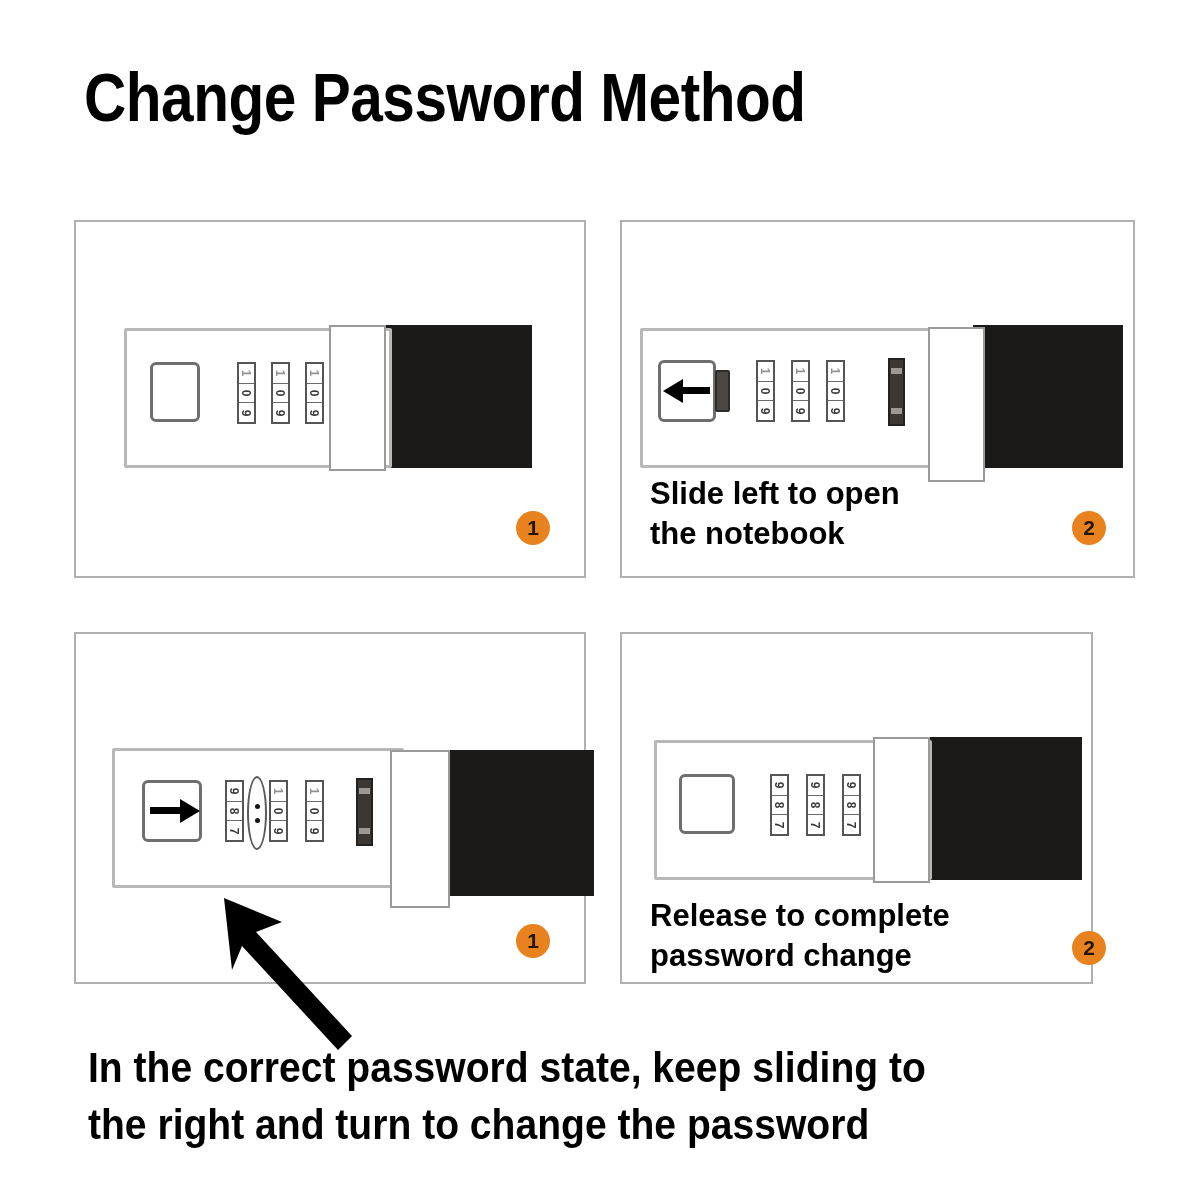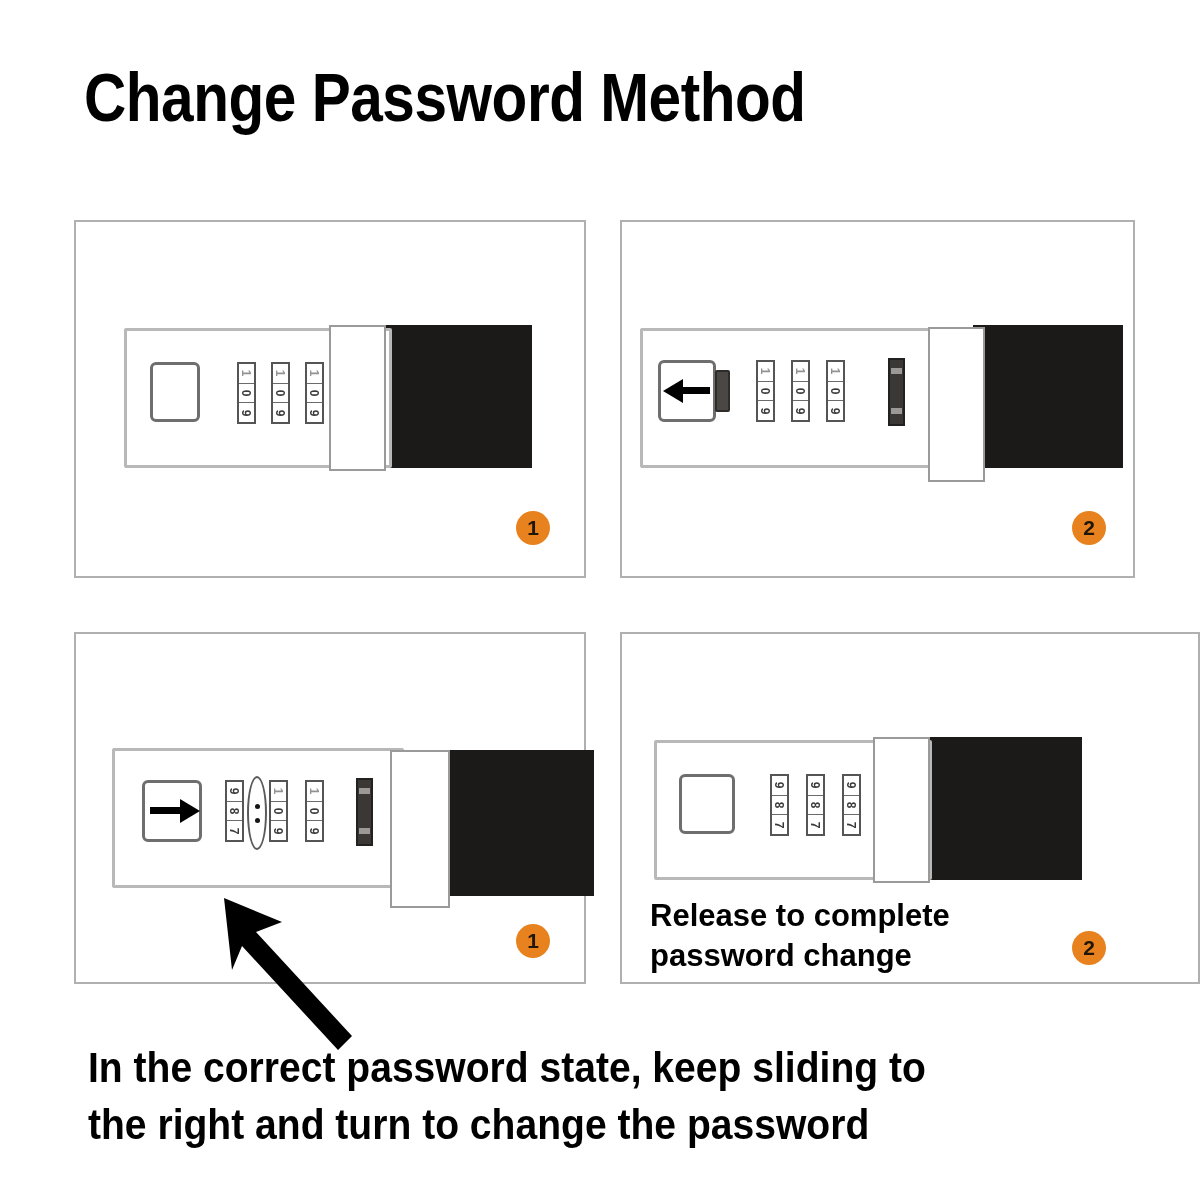--- a/index.html
+++ b/index.html
@@ -32,21 +32,21 @@
   
   .panel {
     position: absolute;
     background: #ffffff;
     border: 2px solid #b0b0b0;
     box-sizing: border-box;
   }
   #panel-1 { left: 74px;  top: 220px; width: 512px; height: 358px; }
   #panel-2 { left: 620px; top: 220px; width: 515px; height: 358px; }
   #panel-3 { left: 74px;  top: 632px; width: 512px; height: 352px; }
-  #panel-4 { left: 620px; top: 632px; width: 580px; height: 352px; }
+  #panel-4 { left: 620px; top: 632px; width: 473px; height: 352px; }
 
   
   .lock {
     position: absolute;
   }
   .lock-body {
     position: absolute;
     left: 0;
     top: 0;
     background: #ffffff;
@@ -306,20 +306,22 @@
           <span>9</span>
         </div>
     </div>
 
     <div class="lever" style="left:248px; top:36px; width:17px; height:68px;">
       <div class="band" style="top:8px;"></div>
       <div class="band" style="top:48px;"></div>
     </div>
   </div>
 
+  <div class="caption" style="left:28px; top:252px;">Slide left to open
+the notebook</div>
   <div class="badge" style="left:450px; top:289px;">2</div>
 </div>
 
 <div class="panel" id="panel-3">
 
   <div class="lock" style="left:36px; top:108px; width:470px; height:160px;">
     <div class="black-cover" style="left:330px; top:8px; width:152px; height:146px;"></div>
     <div class="lock-body" style="left:0; top:6px; width:292px; height:140px;"></div>
     <div class="slider-block" style="left:278px; top:8px; width:60px; height:158px;"></div>
 

